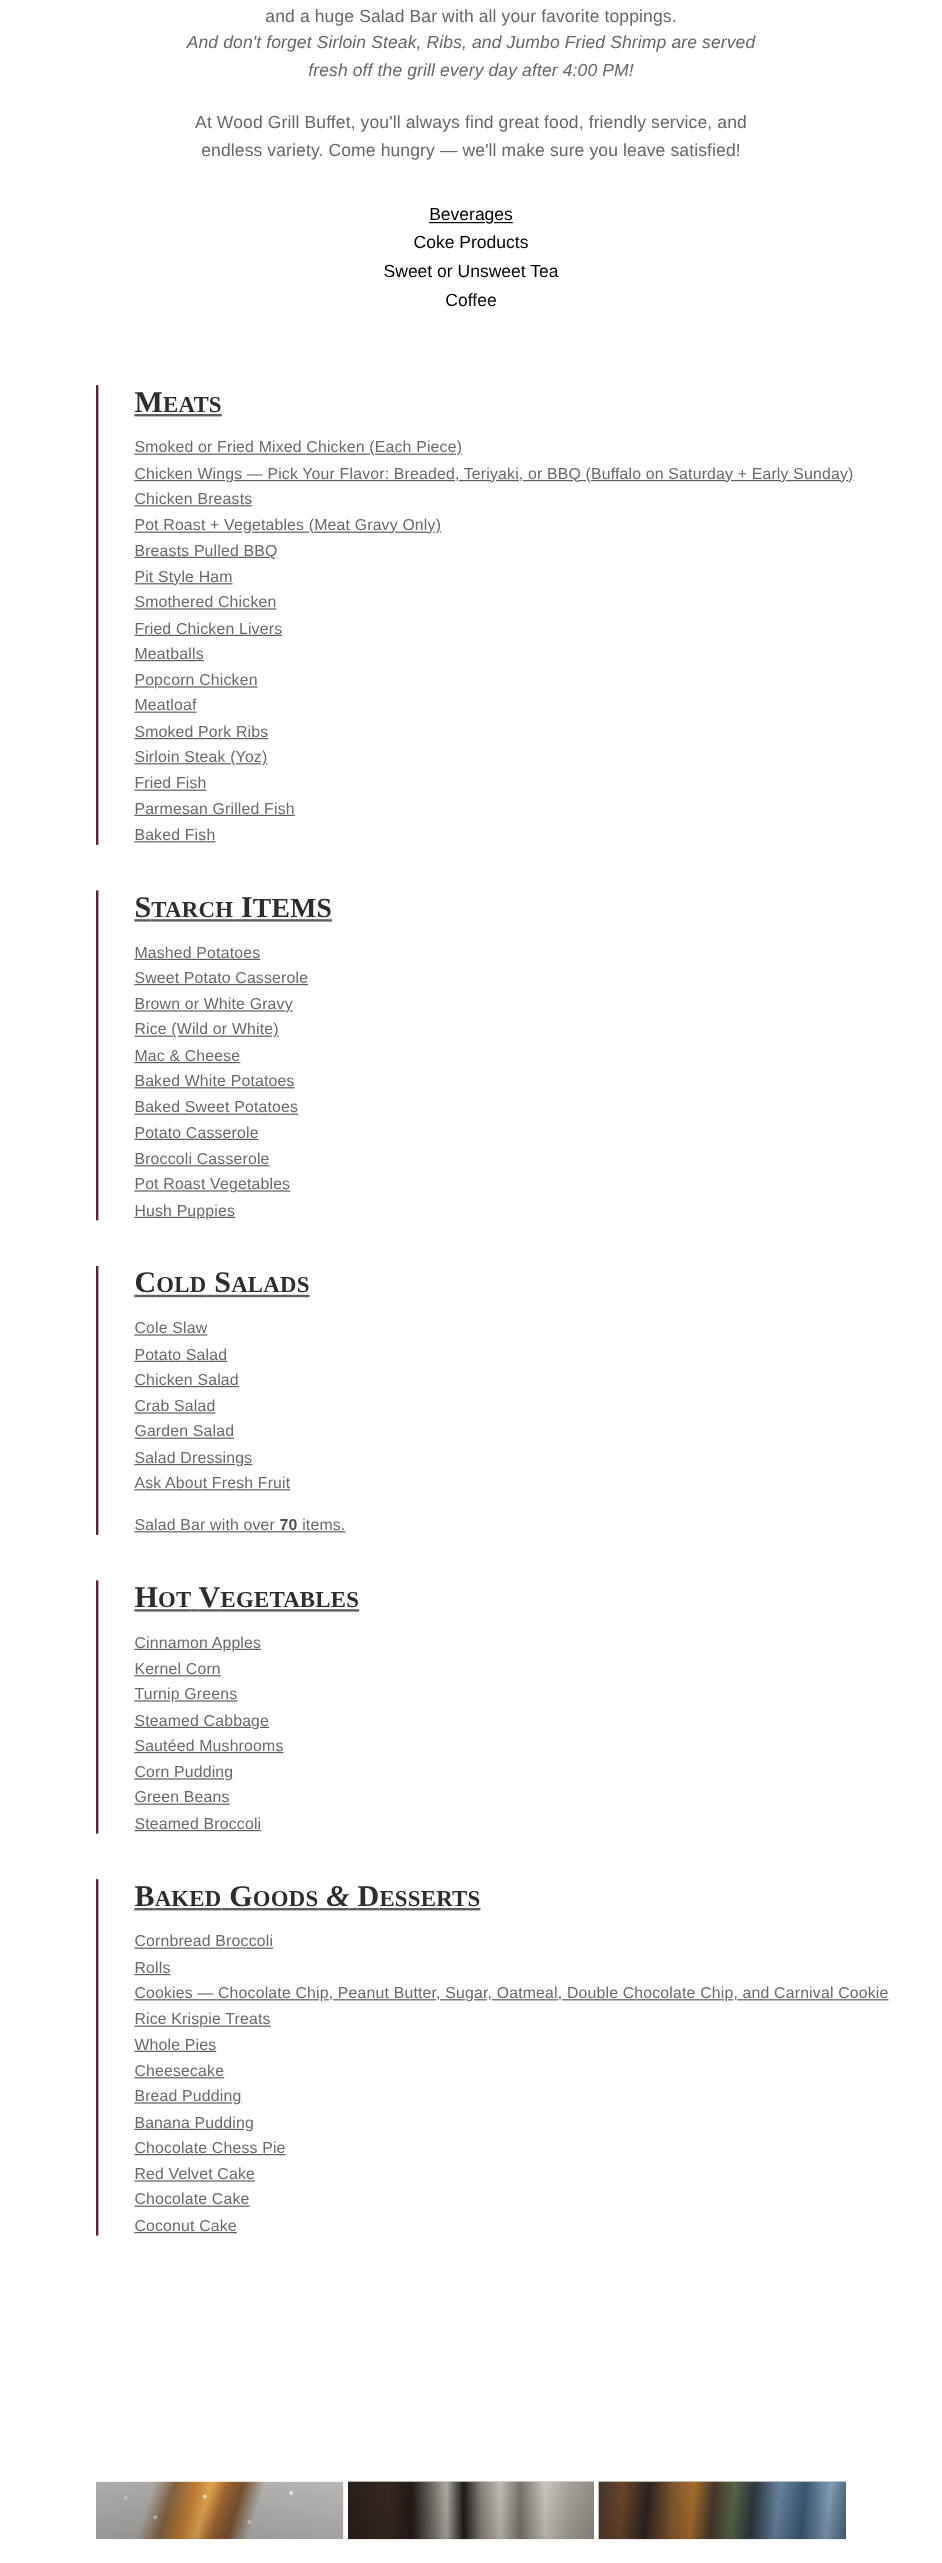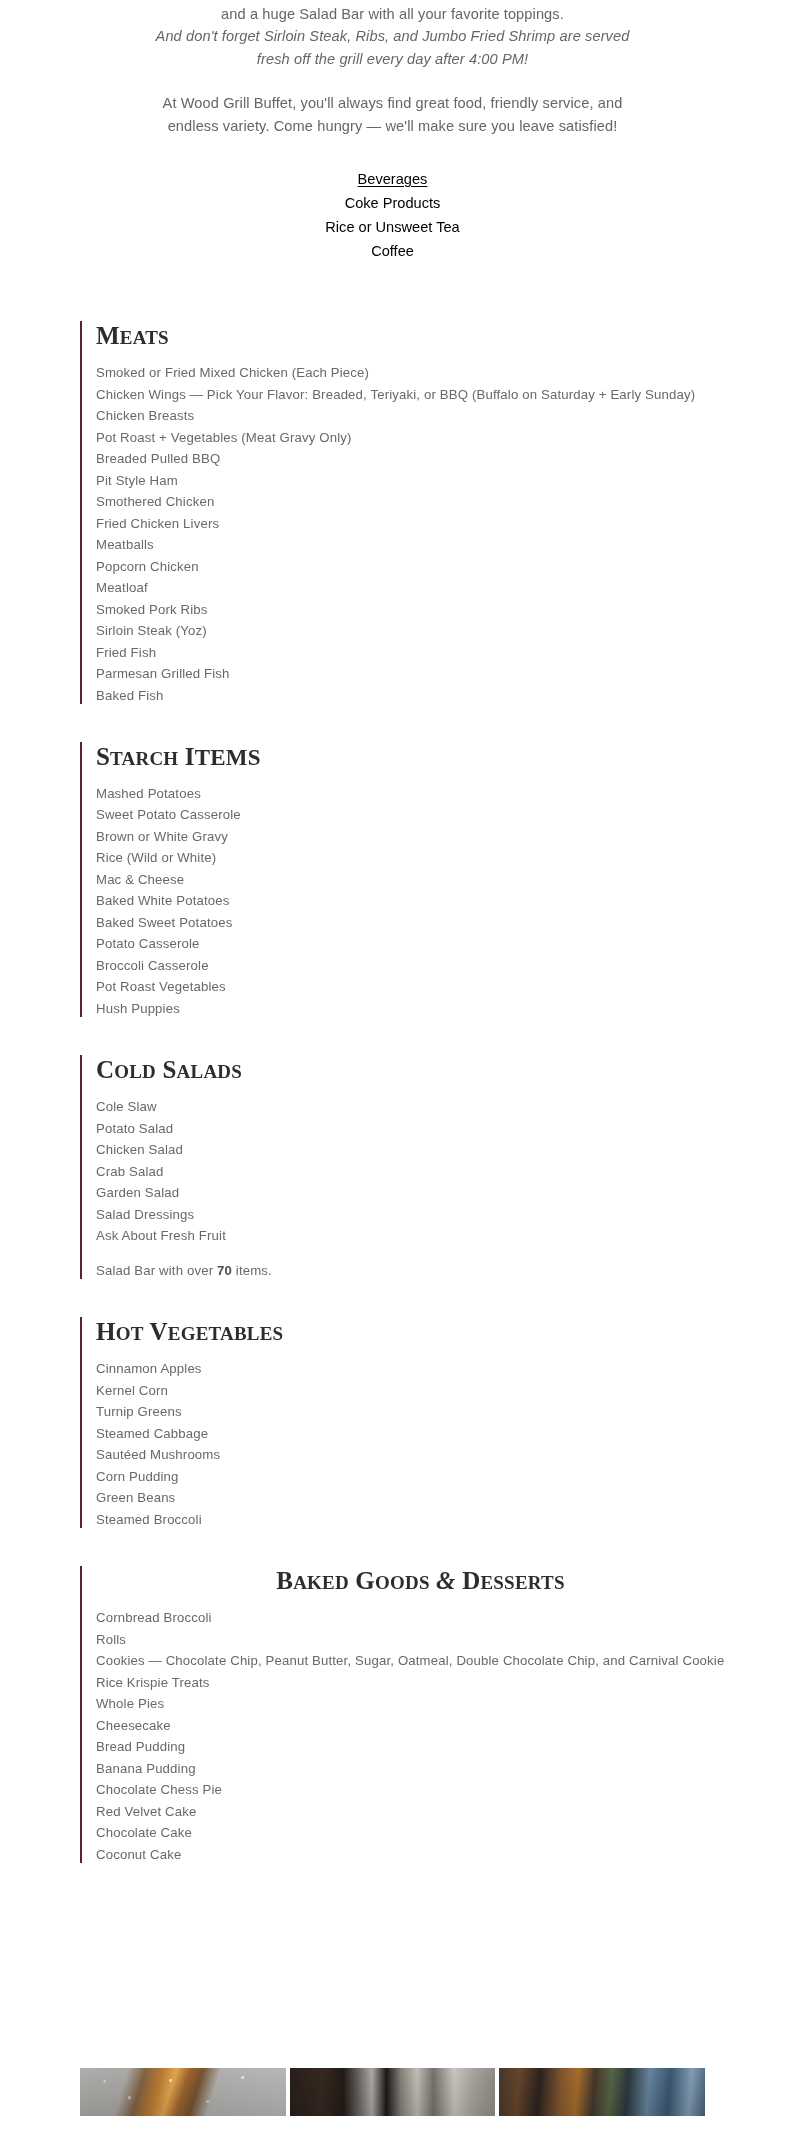--- a/index.html
+++ b/index.html
@@ -66,22 +66,23 @@
   
   .sections {
     margin-top: 58px;
     padding-left: 80px;
     padding-right: 40px;
   }
 
   .section {
     position: relative;
     border-left: 2px solid #5a2330;
-    padding-left: 14px;
+    padding-left: 30px;
     margin-bottom: 38px;
+    text-decoration: underline;
   }
   .section:last-child { margin-bottom: 0; }
 
   .section-title {
     font-family: "Liberation Serif", "DejaVu Serif", serif;
     font-weight: 700;
     font-size: 25px;
     line-height: 30px;
     color: #2d2d30;
     margin: 0 0 11px 0;
@@ -195,35 +196,35 @@
     <p class="italic">fresh off the grill every day after 4:00 PM!</p>
     <div class="spacer-lg"></div>
     <p>At Wood Grill Buffet, you'll always find great food, friendly service, and</p>
     <p>endless variety. Come hungry — we'll make sure you leave satisfied!</p>
     <div class="spacer-md"></div>
 
     <div class="bev-block">
       <div class="bev-title">Beverages</div>
       <div class="bev-list">
           <div class="bev-item">Coke Products</div>
-          <div class="bev-item">Rice or Unsweet Tea</div>
+          <div class="bev-item">Sweet or Unsweet Tea</div>
           <div class="bev-item">Coffee</div>
         </div>
     </div>
   </div>
 
   <div class="sections">
       <div class="section">
         <h2 class="section-title" style="text-transform: none; font-variant: normal;"><span style="font-size: 25px;">M</span><span style="font-size: 19px;">EATS</span></h2>
         <ul class="items">
           <li>Smoked or Fried Mixed Chicken (Each Piece)</li>
           <li>Chicken Wings — Pick Your Flavor: Breaded, Teriyaki, or BBQ (Buffalo on Saturday + Early Sunday)</li>
           <li>Chicken Breasts</li>
           <li>Pot Roast + Vegetables (Meat Gravy Only)</li>
-          <li>Breaded Pulled BBQ</li>
+          <li>Breasts Pulled BBQ</li>
           <li>Pit Style Ham</li>
           <li>Smothered Chicken</li>
           <li>Fried Chicken Livers</li>
           <li>Meatballs</li>
           <li>Popcorn Chicken</li>
           <li>Meatloaf</li>
           <li>Smoked Pork Ribs</li>
           <li>Sirloin Steak (Yoz)</li>
           <li>Fried Fish</li>
           <li>Parmesan Grilled Fish</li>
@@ -266,21 +267,21 @@
           <li>Kernel Corn</li>
           <li>Turnip Greens</li>
           <li>Steamed Cabbage</li>
           <li>Sautéed Mushrooms</li>
           <li>Corn Pudding</li>
           <li>Green Beans</li>
           <li>Steamed Broccoli</li>
         </ul>
       </div>
       <div class="section">
-        <h2 class="section-title" style="text-transform: none; font-variant: normal; text-align: center;"><span style="font-size: 25px;">B</span><span style="font-size: 19px;">AKED</span> <span style="font-size: 25px;">G</span><span style="font-size: 19px;">OODS</span> <span class="amp">&amp;</span> <span style="font-size: 25px;">D</span><span style="font-size: 19px;">ESSERTS</span></h2>
+        <h2 class="section-title" style="text-transform: none; font-variant: normal;"><span style="font-size: 25px;">B</span><span style="font-size: 19px;">AKED</span> <span style="font-size: 25px;">G</span><span style="font-size: 19px;">OODS</span> <span class="amp">&amp;</span> <span style="font-size: 25px;">D</span><span style="font-size: 19px;">ESSERTS</span></h2>
         <ul class="items">
           <li>Cornbread Broccoli</li>
           <li>Rolls</li>
           <li>Cookies — Chocolate Chip, Peanut Butter, Sugar, Oatmeal, Double Chocolate Chip, and Carnival Cookie</li>
           <li>Rice Krispie Treats</li>
           <li>Whole Pies</li>
           <li>Cheesecake</li>
           <li>Bread Pudding</li>
           <li>Banana Pudding</li>
           <li>Chocolate Chess Pie</li>

